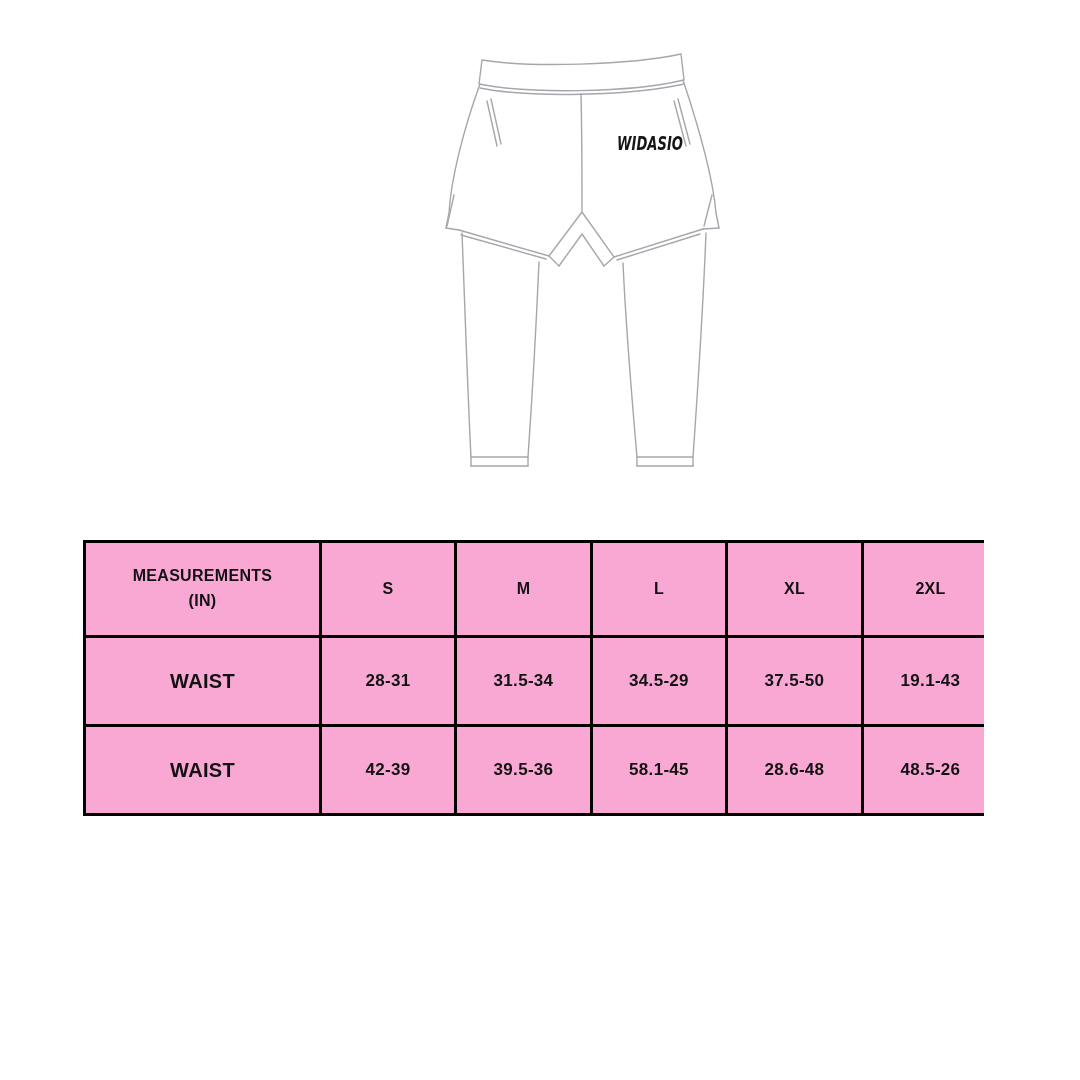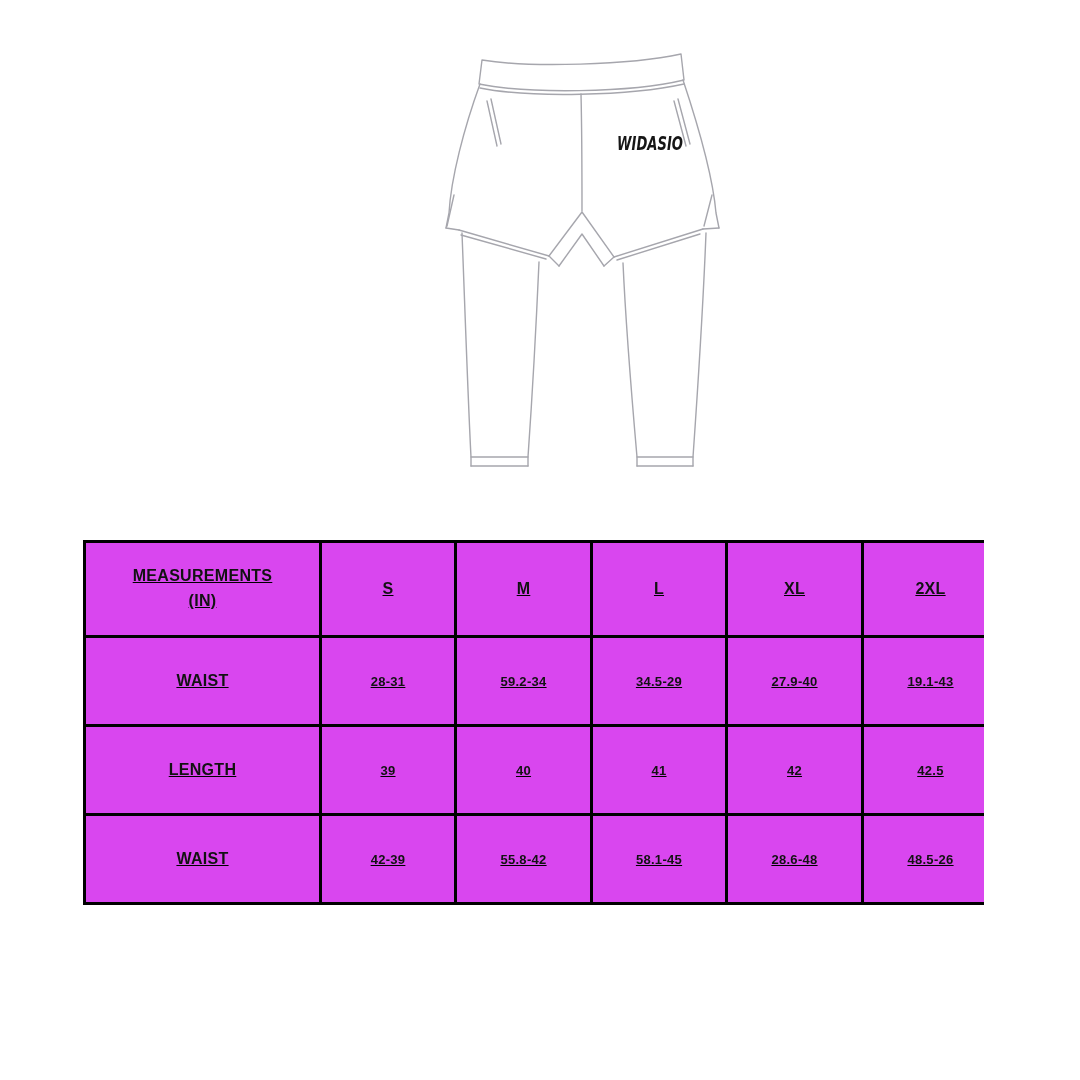--- a/index.html
+++ b/index.html
@@ -37,38 +37,37 @@
   
   .chart-wrap {
     position: absolute;
     left: 83px;
     top: 540px;
   }
   table.size-chart {
     border-collapse: collapse;
     table-layout: fixed;
     width: 914px;
-    background: #d946ef;
-    text-decoration: underline;
+    background: #f9a8d4;
   }
   table.size-chart th, table.size-chart td {
     border: 3px solid #000000;
     text-align: center;
     vertical-align: middle;
     font-weight: bold;
     color: #121212;
     padding: 0;
     letter-spacing: 0.3px;
   }
   tr.hdr-row       { height: 95px; }
   tr.data-row      { height: 89px; }
   th.measure-hdr   { font-size: 16px; line-height: 1.55; }
   th.size-hdr      { font-size: 16px; }
-  th.row-label     { font-size: 16px; }
-  td.value-cell    { font-size: 13px; }
+  th.row-label     { font-size: 20px; }
+  td.value-cell    { font-size: 17px; }
 </style>
 </head>
 <body>
 
 <div class="canvas">
 
   <div class="sketch">
     <svg viewBox="425 38 330 445">
 
       <g>
@@ -139,37 +138,29 @@
           </th>
           <th class="size-hdr">S</th>
           <th class="size-hdr">M</th>
           <th class="size-hdr">L</th>
           <th class="size-hdr">XL</th>
           <th class="size-hdr">2XL</th>
         </tr>
         <tr class="data-row">
           <th class="row-label">WAIST</th>
           <td class="value-cell">28-31</td>
-          <td class="value-cell">59.2-34</td>
+          <td class="value-cell">31.5-34</td>
           <td class="value-cell">34.5-29</td>
-          <td class="value-cell">27.9-40</td>
+          <td class="value-cell">37.5-50</td>
           <td class="value-cell">19.1-43</td>
-        </tr>
-        <tr class="data-row">
-          <th class="row-label">LENGTH</th>
-          <td class="value-cell">39</td>
-          <td class="value-cell">40</td>
-          <td class="value-cell">41</td>
-          <td class="value-cell">42</td>
-          <td class="value-cell">42.5</td>
         </tr>
         <tr class="data-row">
           <th class="row-label">WAIST</th>
           <td class="value-cell">42-39</td>
-          <td class="value-cell">55.8-42</td>
+          <td class="value-cell">39.5-36</td>
           <td class="value-cell">58.1-45</td>
           <td class="value-cell">28.6-48</td>
           <td class="value-cell">48.5-26</td>
         </tr>
       </tbody>
     </table>
   </div>
 
 </div>
 

